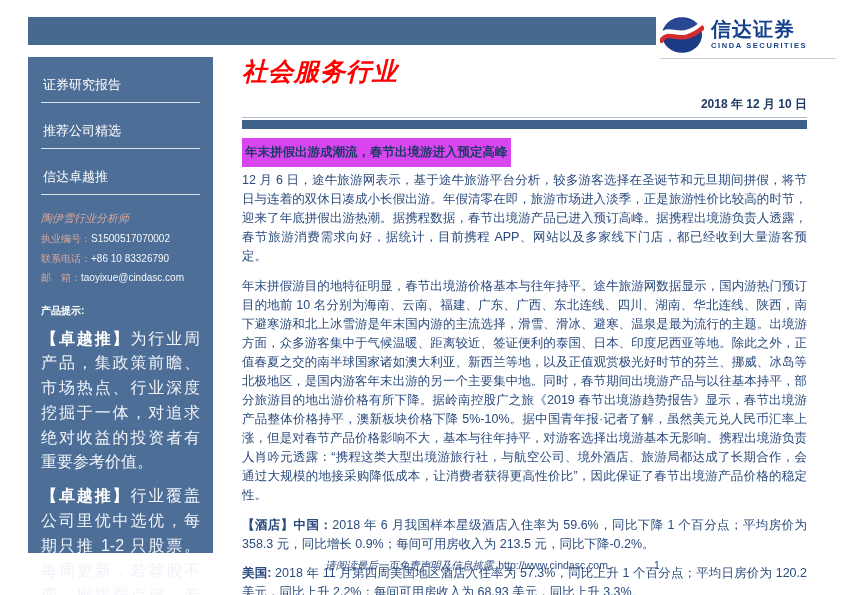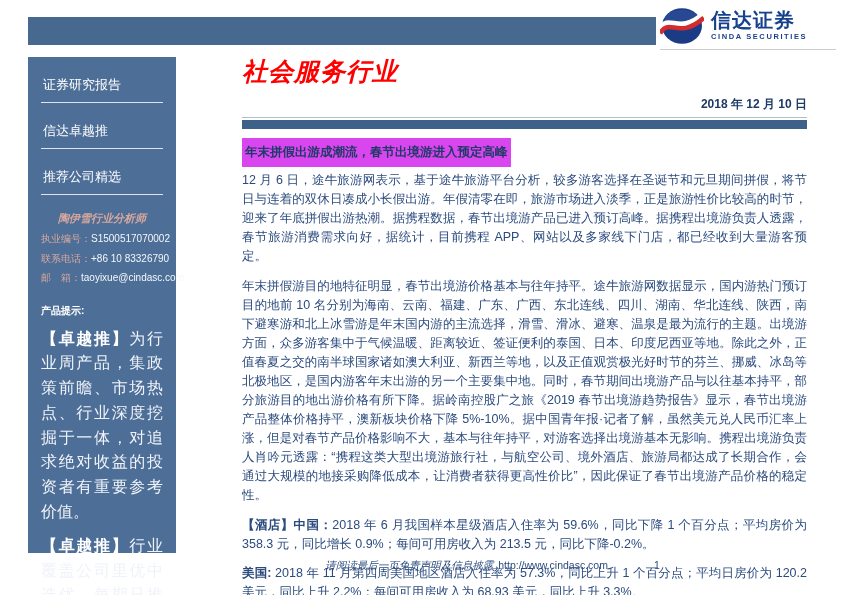--- a/index.html
+++ b/index.html
@@ -3,32 +3,32 @@
 <meta charset="utf-8">
 <style>
   * { margin:0; padding:0; box-sizing:border-box; }
   html,body { width:842px; height:595px; }
   body {
     position:relative; width:842px; height:595px; background:#ffffff;
     font-family:"Liberation Sans","DejaVu Sans",sans-serif; overflow:hidden;
   }
   
   .top-bar { position:absolute; left:28px; top:17px; width:628px; height:28px; background:#47698F; }
-  .logo { position:absolute; left:660px; top:5px; width:176px; height:45px;
+  .logo { position:absolute; left:660px; top:14px; width:176px; height:45px;
           display:flex; align-items:center; border-bottom:1px solid #c9cdd4; padding-bottom:3px; }
   .logo svg { flex:0 0 auto; }
   .logo-text { margin-left:7px; line-height:1; }
   .brand-cn { color:#16418C; font-weight:bold; font-size:20px; letter-spacing:1px; }
   .brand-en { color:#16418C; font-size:7.5px; font-weight:bold; letter-spacing:1.6px; margin-top:3px; }
   
-  .sidebar { position:absolute; left:28px; top:57px; width:148px; height:496px;
+  .sidebar { position:absolute; left:28px; top:57px; width:185px; height:496px;
              background:#4D6E97; color:#f2f5fa; padding:16px 13px 10px 13px; }
   .menu-item { font-size:13px; color:#ffffff; padding:3px 2px 8px 2px;
                border-bottom:1px solid #dde4ee; margin-bottom:16px; }
-  .analyst-name { font-size:11px; font-weight:bold; font-style:italic; color:#D8A89E; margin-top:4px; margin-bottom:3px;text-align:center; }
+  .analyst-name { font-size:11px; font-weight:normal; font-style:italic; color:#D8A89E; margin-top:4px; margin-bottom:3px; }
   .contact-row { font-size:10px; line-height:1.95; white-space:nowrap; }
   .contact-row .lab { color:#D8A89E; }
   .contact-row .val { color:#F4F7FB; }
   .tips-heading { font-size:10px; font-weight:bold; color:#ffffff; margin-top:16px; margin-bottom:0; }
   .tip { font-size:16px; line-height:1.55; text-align:justify; color:#EFF3F9; margin-top:9px; }
   .tip .lead { font-weight:bold; color:#ffffff; }
   
   .main { position:absolute; left:242px; top:55px; width:565px; color:#2B4B7E; }
   .report-title { color:#FF0000; font-size:25px; font-weight:bold; font-style:italic; letter-spacing:1px; }
   .date-row { text-align:right; font-size:12px; font-weight:bold; color:#1E3A66;
@@ -65,24 +65,24 @@
     <div class="brand-cn">信达证券</div>
     <div class="brand-en">CINDA SECURITIES</div>
   </div>
 </div>
 
 <aside class="sidebar">
   <div class="menu-item">
     <span>证券研究报告</span>
   </div>
   <div class="menu-item">
-    <span>信达卓越推</span>
+    <span>推荐公司精选</span>
   </div>
   <div class="menu-item">
-    <span>推荐公司精选</span>
+    <span>信达卓越推</span>
   </div>
 
   <div class="analyst-block">
     <div class="analyst-name"><span>陶伊雪</span><span>行业分析师</span></div>
     <div class="contact-row">
       <span class="lab">执业编号：</span><span class="val">S1500517070002</span>
     </div>
     <div class="contact-row">
       <span class="lab">联系电话：</span><span class="val">+86 10 83326790</span>
     </div>

